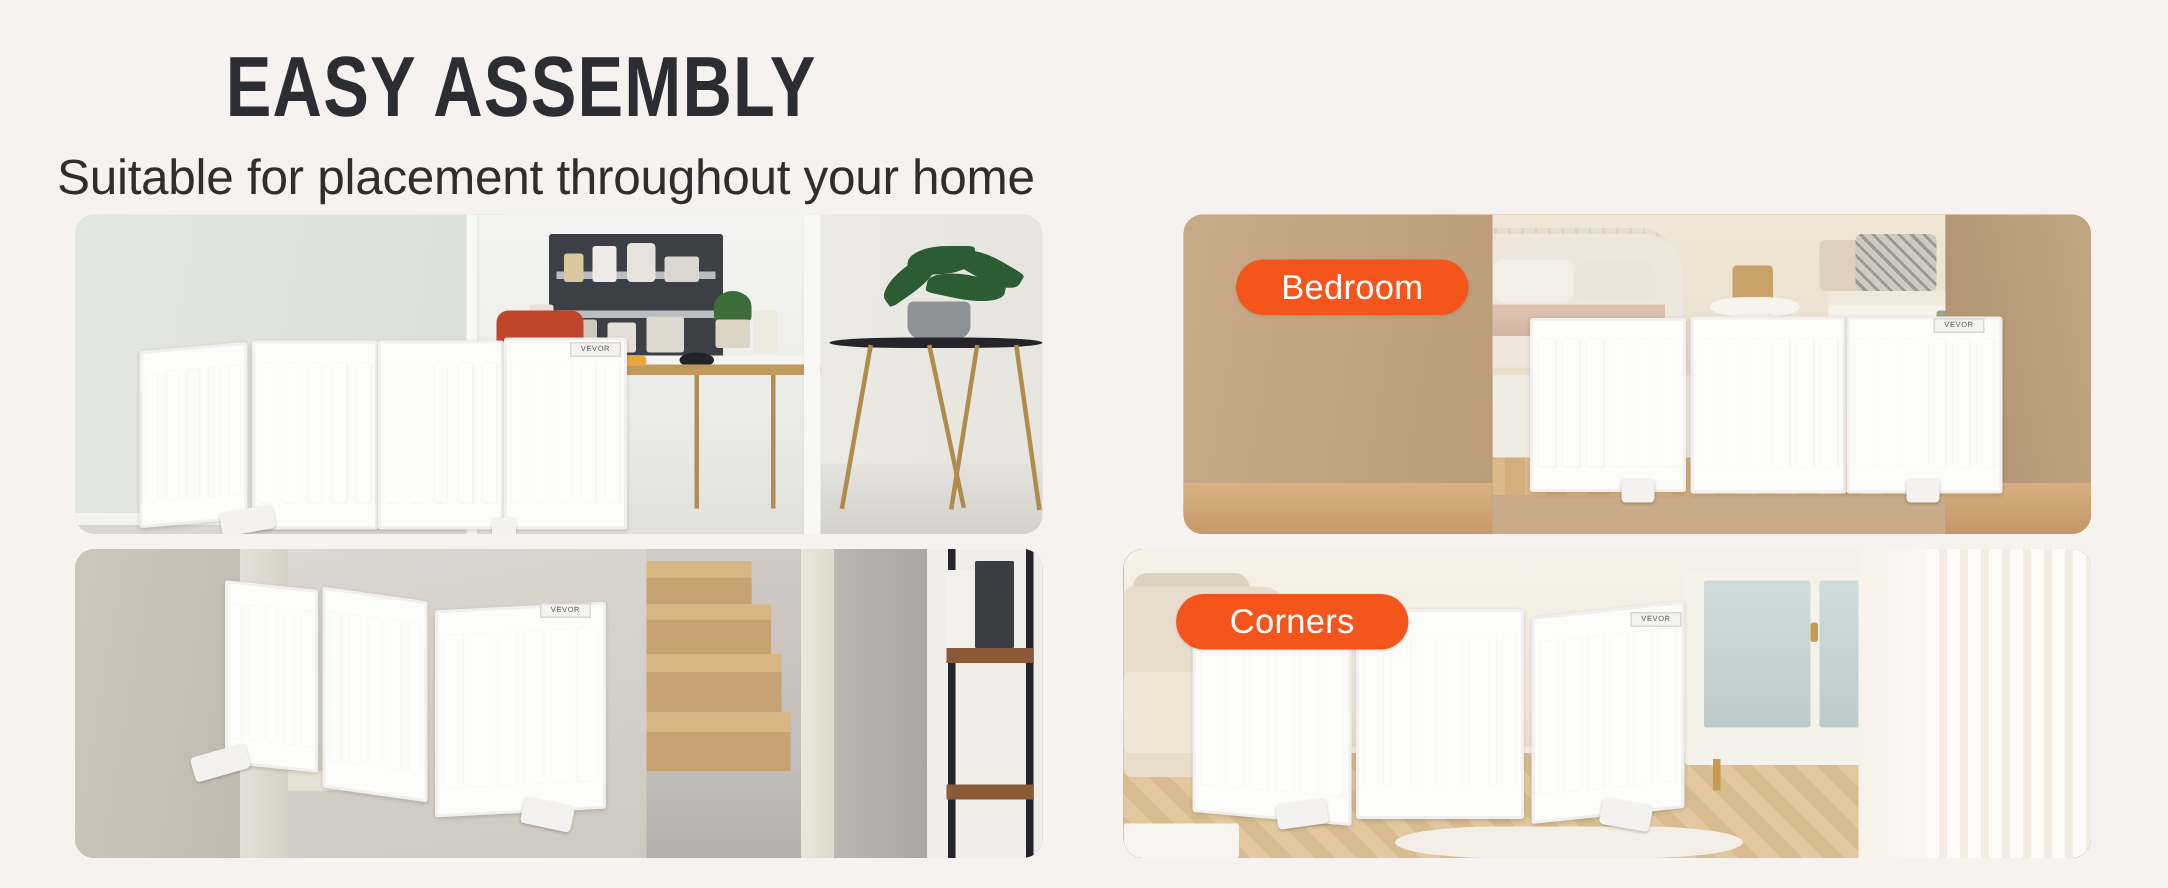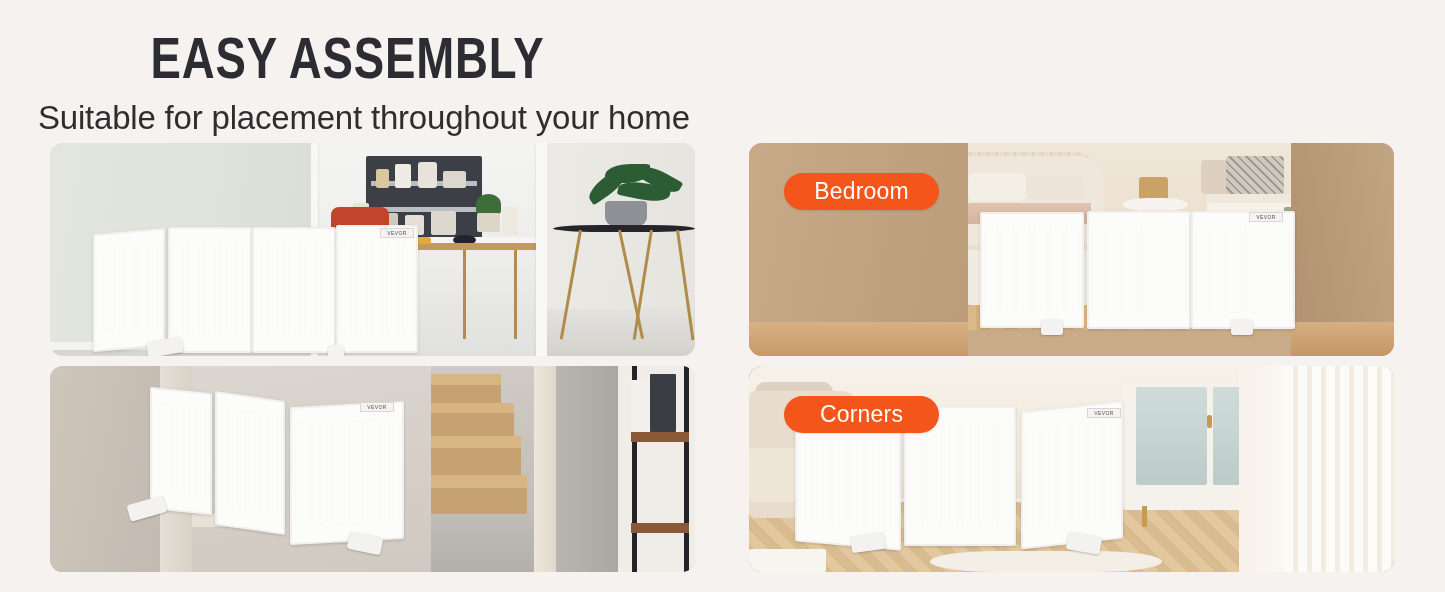--- a/index.html
+++ b/index.html
@@ -102,21 +102,21 @@
   .k-chairpad { position:absolute; left:41.5%; top:43%; width:8%; height:22%;
     background:#eee8de; border-radius:4px; }
   .k-plantpot { position:absolute; left:86%; top:27%; width:6.5%; height:12%;
     background:#8e9196; border-radius:4px 4px 9px 9px; }
   .k-leaf { position:absolute; background:#2c5c33; border-radius:60% 10% 60% 10%; }
   .k-tabletop { position:absolute; left:78%; top:38.5%; width:22%; height:3.2%;
     background:#24242a; border-radius:40%/60%; }
   .k-hairpin { position:absolute; width:3px; background:#b08c4b; transform-origin:top; }
 
   
-  .sc-bedroom { background:#c9ab89; }
+  .sc-bedroom { background:#c9ab89;margin-left:40px; }
   .b-wallL { position:absolute; left:0; top:0; width:34%; height:100%;
     background:linear-gradient(100deg,#c8aa88,#bb9c79); }
   .b-wallR { position:absolute; right:0; top:0; width:16%; height:100%;
     background:linear-gradient(260deg,#c2a583,#b09070); }
   .b-roomwall { position:absolute; left:33%; top:0; width:51%; height:62%;
     background:linear-gradient(180deg,#f1e7d8,#e8ddc9); }
   .b-floorwood { position:absolute; left:33%; bottom:12%; width:51%; height:28%;
     background:repeating-linear-gradient(90deg,#dcb98a 0 14px,#d4ae7d 14px 28px); }
   .b-rug { position:absolute; left:34%; top:50%; width:34%; height:26%;
     background:#efece4; border-radius:2px; }

